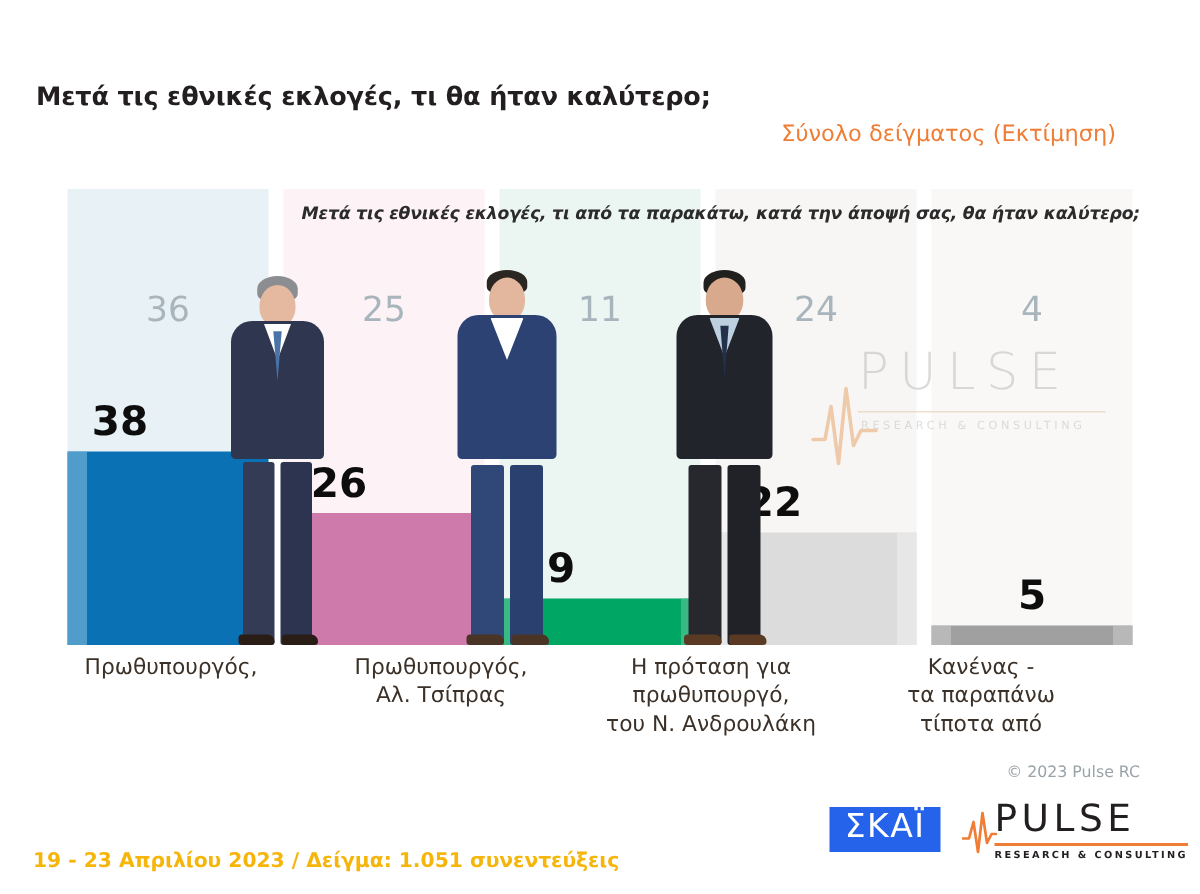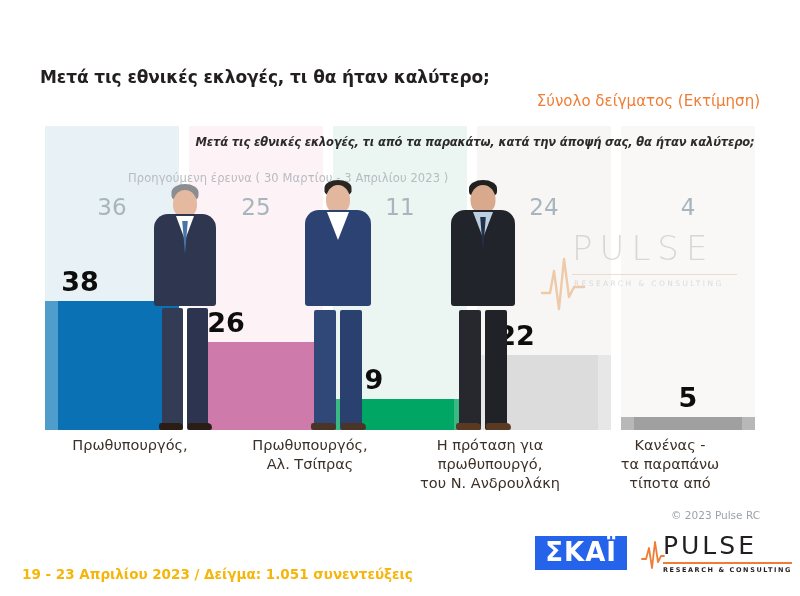--- a/index.html
+++ b/index.html
@@ -11,24 +11,23 @@
     height: 596px;
     background: #ffffff;
     font-family: "DejaVu Sans", "Liberation Sans", sans-serif;
     overflow: hidden;
     position: relative;
   }
 
   
   .header {
     position: absolute;
-    left: 40px;
+    left: 24px;
     top: 55px;
     width: 720px;
-    margin-top: 12px;
   }
   .header-title {
     font-size: 17px;
     font-weight: bold;
     color: #231f20;
     letter-spacing: -0.1px;
     line-height: 1.2;
     white-space: nowrap;
   }
   .header-subtitle {
@@ -74,21 +73,21 @@
   
   .chart-question {
     position: absolute;
     left: 150px;
     right: 0px;
     top: 9px;
     font-size: 11.5px;
     font-style: italic;
     font-weight: 600;
     color: #2b2b2b;
-    text-align: center;
+    text-align: right;
     white-space: nowrap;
     letter-spacing: -0.15px;
   }
   .prev-survey-label {
     position: absolute;
     left: 88px;
     top: 45px;
     font-size: 11.5px;
     color: #b7bcc0;
     white-space: nowrap;
@@ -258,21 +257,21 @@
     bottom: 0;
     height: 7px;
     width: 52%;
     background: #2a1d16;
     border-radius: 3px 6px 3px 3px;
   }
 
   
   .cats {
     position: absolute;
-    left: 40px;
+    left: 24px;
     top: 436px;
     width: 720px;
     display: flex;
   }
   .cat {
     flex: 1 1 0;
     text-align: center;
     font-size: 14.5px;
     color: #3b3128;
     line-height: 1.32;
@@ -302,22 +301,22 @@
     position: absolute;
     right: 8px;
     top: 533px;
     display: flex;
     align-items: center;
     gap: 14px;
   }
   .skai-logo {
     background: #2563eb;
     color: #ffffff;
-    font-size: 26px;
-    font-weight: bold;
+    font-size: 22px;
+    font-weight: normal;
     letter-spacing: 1px;
     padding: 3px 10px 5px 10px;
     line-height: 1;
   }
   .pulse-logo {
     position: relative;
     padding-left: 22px;
   }
   .pl-text {
     font-size: 25px;
@@ -374,21 +373,20 @@
   <div class="watermark">
     <svg class="wm-wave" width="46" height="66" viewBox="0 0 46 66">
       <polyline points="2,44 10,44 14,22 19,60 24,10 29,48 34,38 44,38" fill="none" stroke="#e8a66e" stroke-width="2.4" stroke-linejoin="round" stroke-linecap="round"></polyline>
     </svg>
     <div class="wm-text">PULSE</div>
     <div class="wm-rule"></div>
     <div class="wm-sub">RESEARCH &amp; CONSULTING</div>
   </div>
 
   <div class="chart-question">Μετά τις εθνικές εκλογές, τι από τα παρακάτω, κατά την άποψή σας, θα ήταν καλύτερο;</div>
-  <div class="prev-survey-label">Προηγούμενη έρευνα  ( 30 Μαρτίου - 3 Απριλίου  2023 )</div>
 
   <div class="prev-values">
     <div class="prev-val-cell">
         <div class="prev-val">36</div>
       </div>
     <div class="prev-val-cell">
         <div class="prev-val">25</div>
       </div>
     <div class="prev-val-cell">
         <div class="prev-val">11</div>

